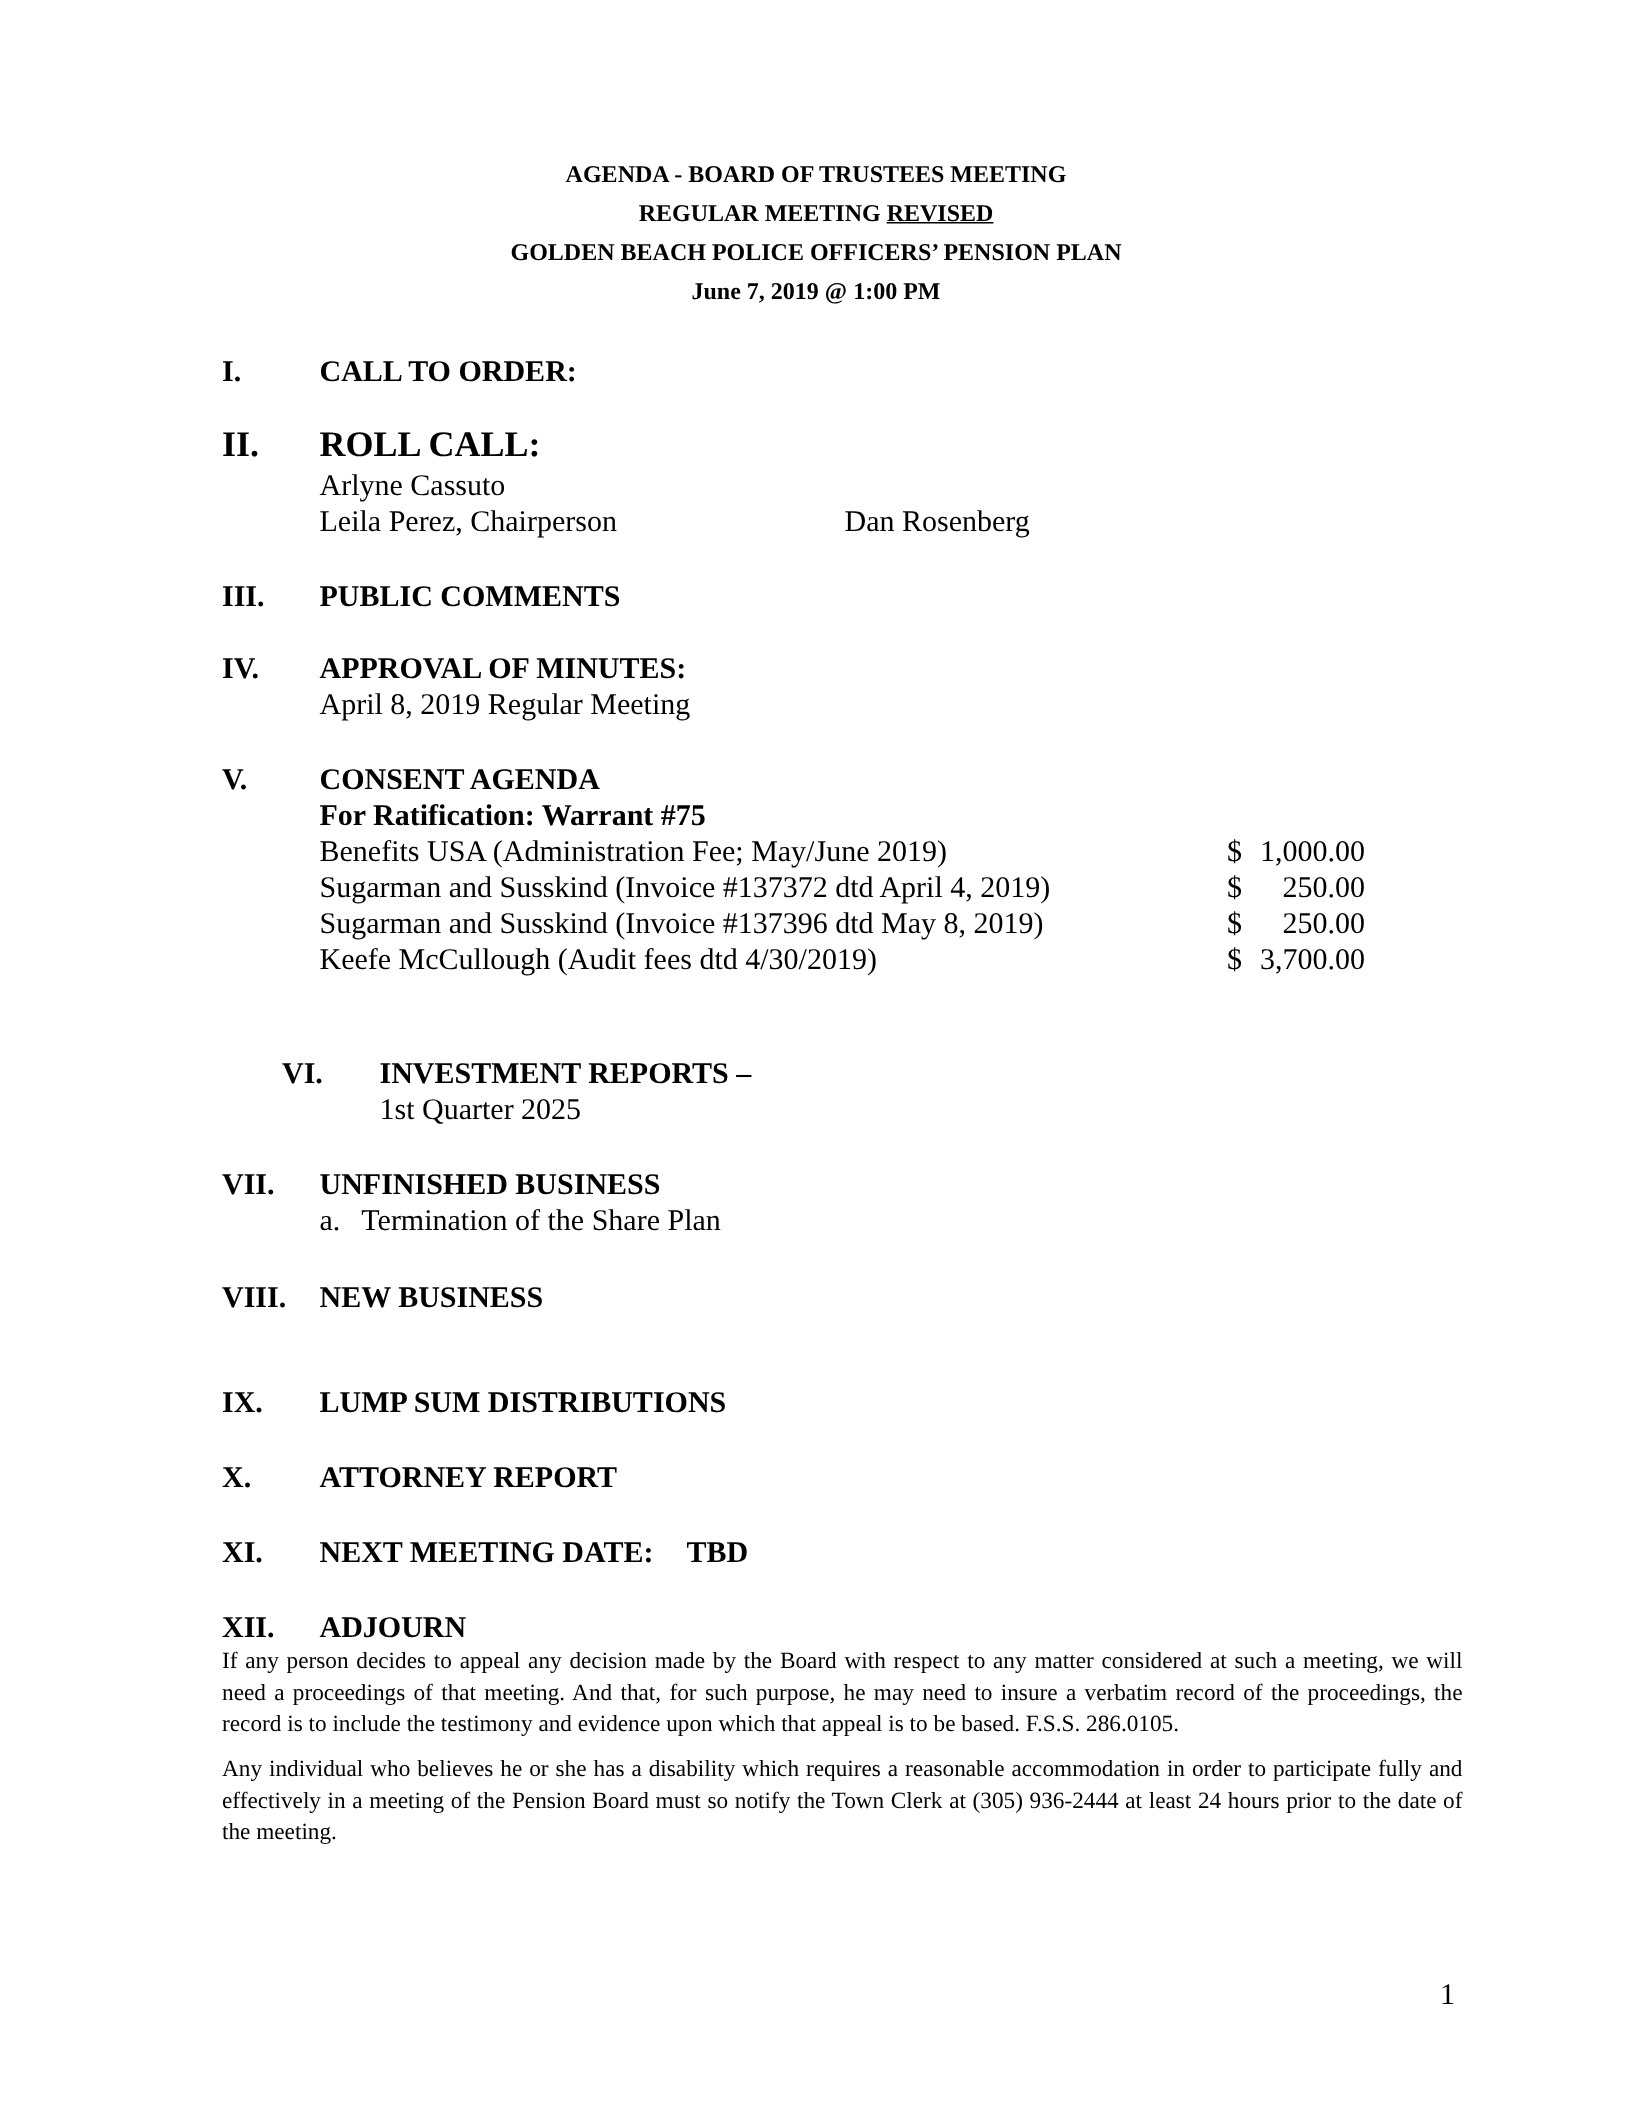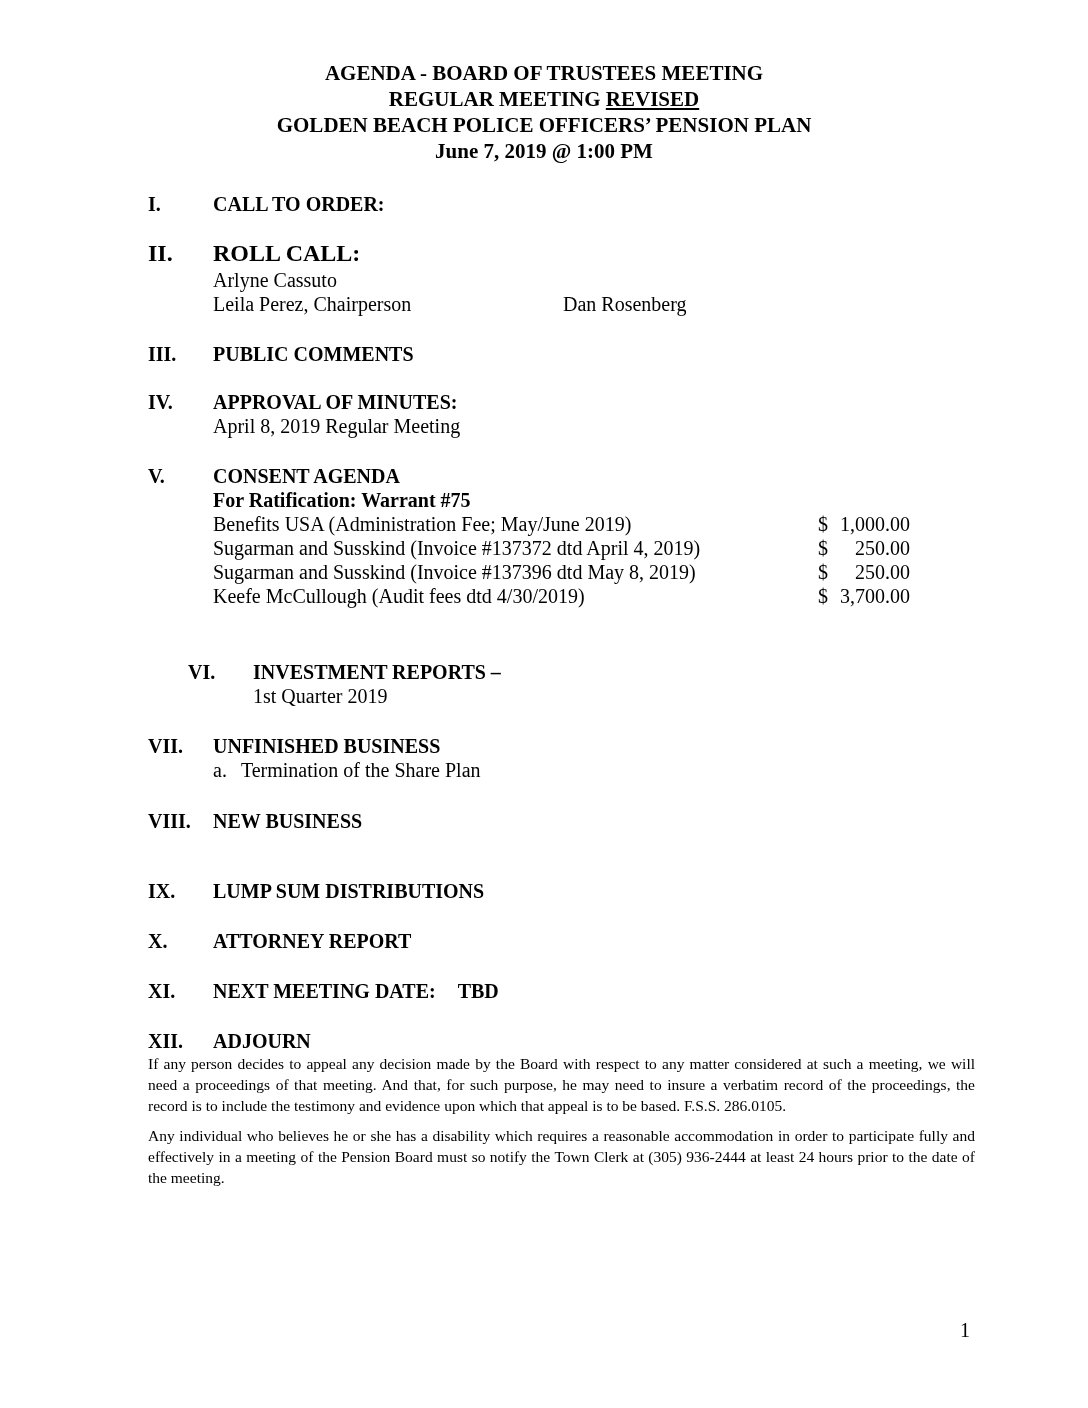--- a/index.html
+++ b/index.html
@@ -14,24 +14,24 @@
     height: 1408px;
     background: #ffffff;
     color: #000000;
     font-family: "Liberation Serif", "DejaVu Serif", serif;
     font-size: 20px;
     line-height: 24px;
     overflow: hidden;
   }
   
   .doc-title {
-    padding-top: 60px;
+    padding-top: 104px;
     text-align: center;
     font-weight: bold;
-    font-size: 21px;
+    font-size: 16px;
     line-height: 26px;
   }
   .underlined {
     text-decoration: underline;
   }
   
   .agenda {
     margin-left: 148px;
     margin-right: 113px; 
   }
@@ -167,21 +167,21 @@
           <span class="fee-dollar">$</span>
           <span class="fee-amount">3,700.00</span>
         </div>
       </div>
     </section>
 
     <section class="item gap-52">
       <div class="num">VI.</div>
       <div class="content">
         <div class="heading">INVESTMENT REPORTS –</div>
-        <div>1st Quarter 2019</div>
+        <div>1st Quarter 2025</div>
       </div>
     </section>
 
     <section class="item gap-26">
       <div class="num">VII.</div>
       <div class="content">
         <div class="heading">UNFINISHED BUSINESS</div>
         <div><span class="sub-letter">a.</span><span>Termination of the Share Plan</span></div>
       </div>
     </section>

